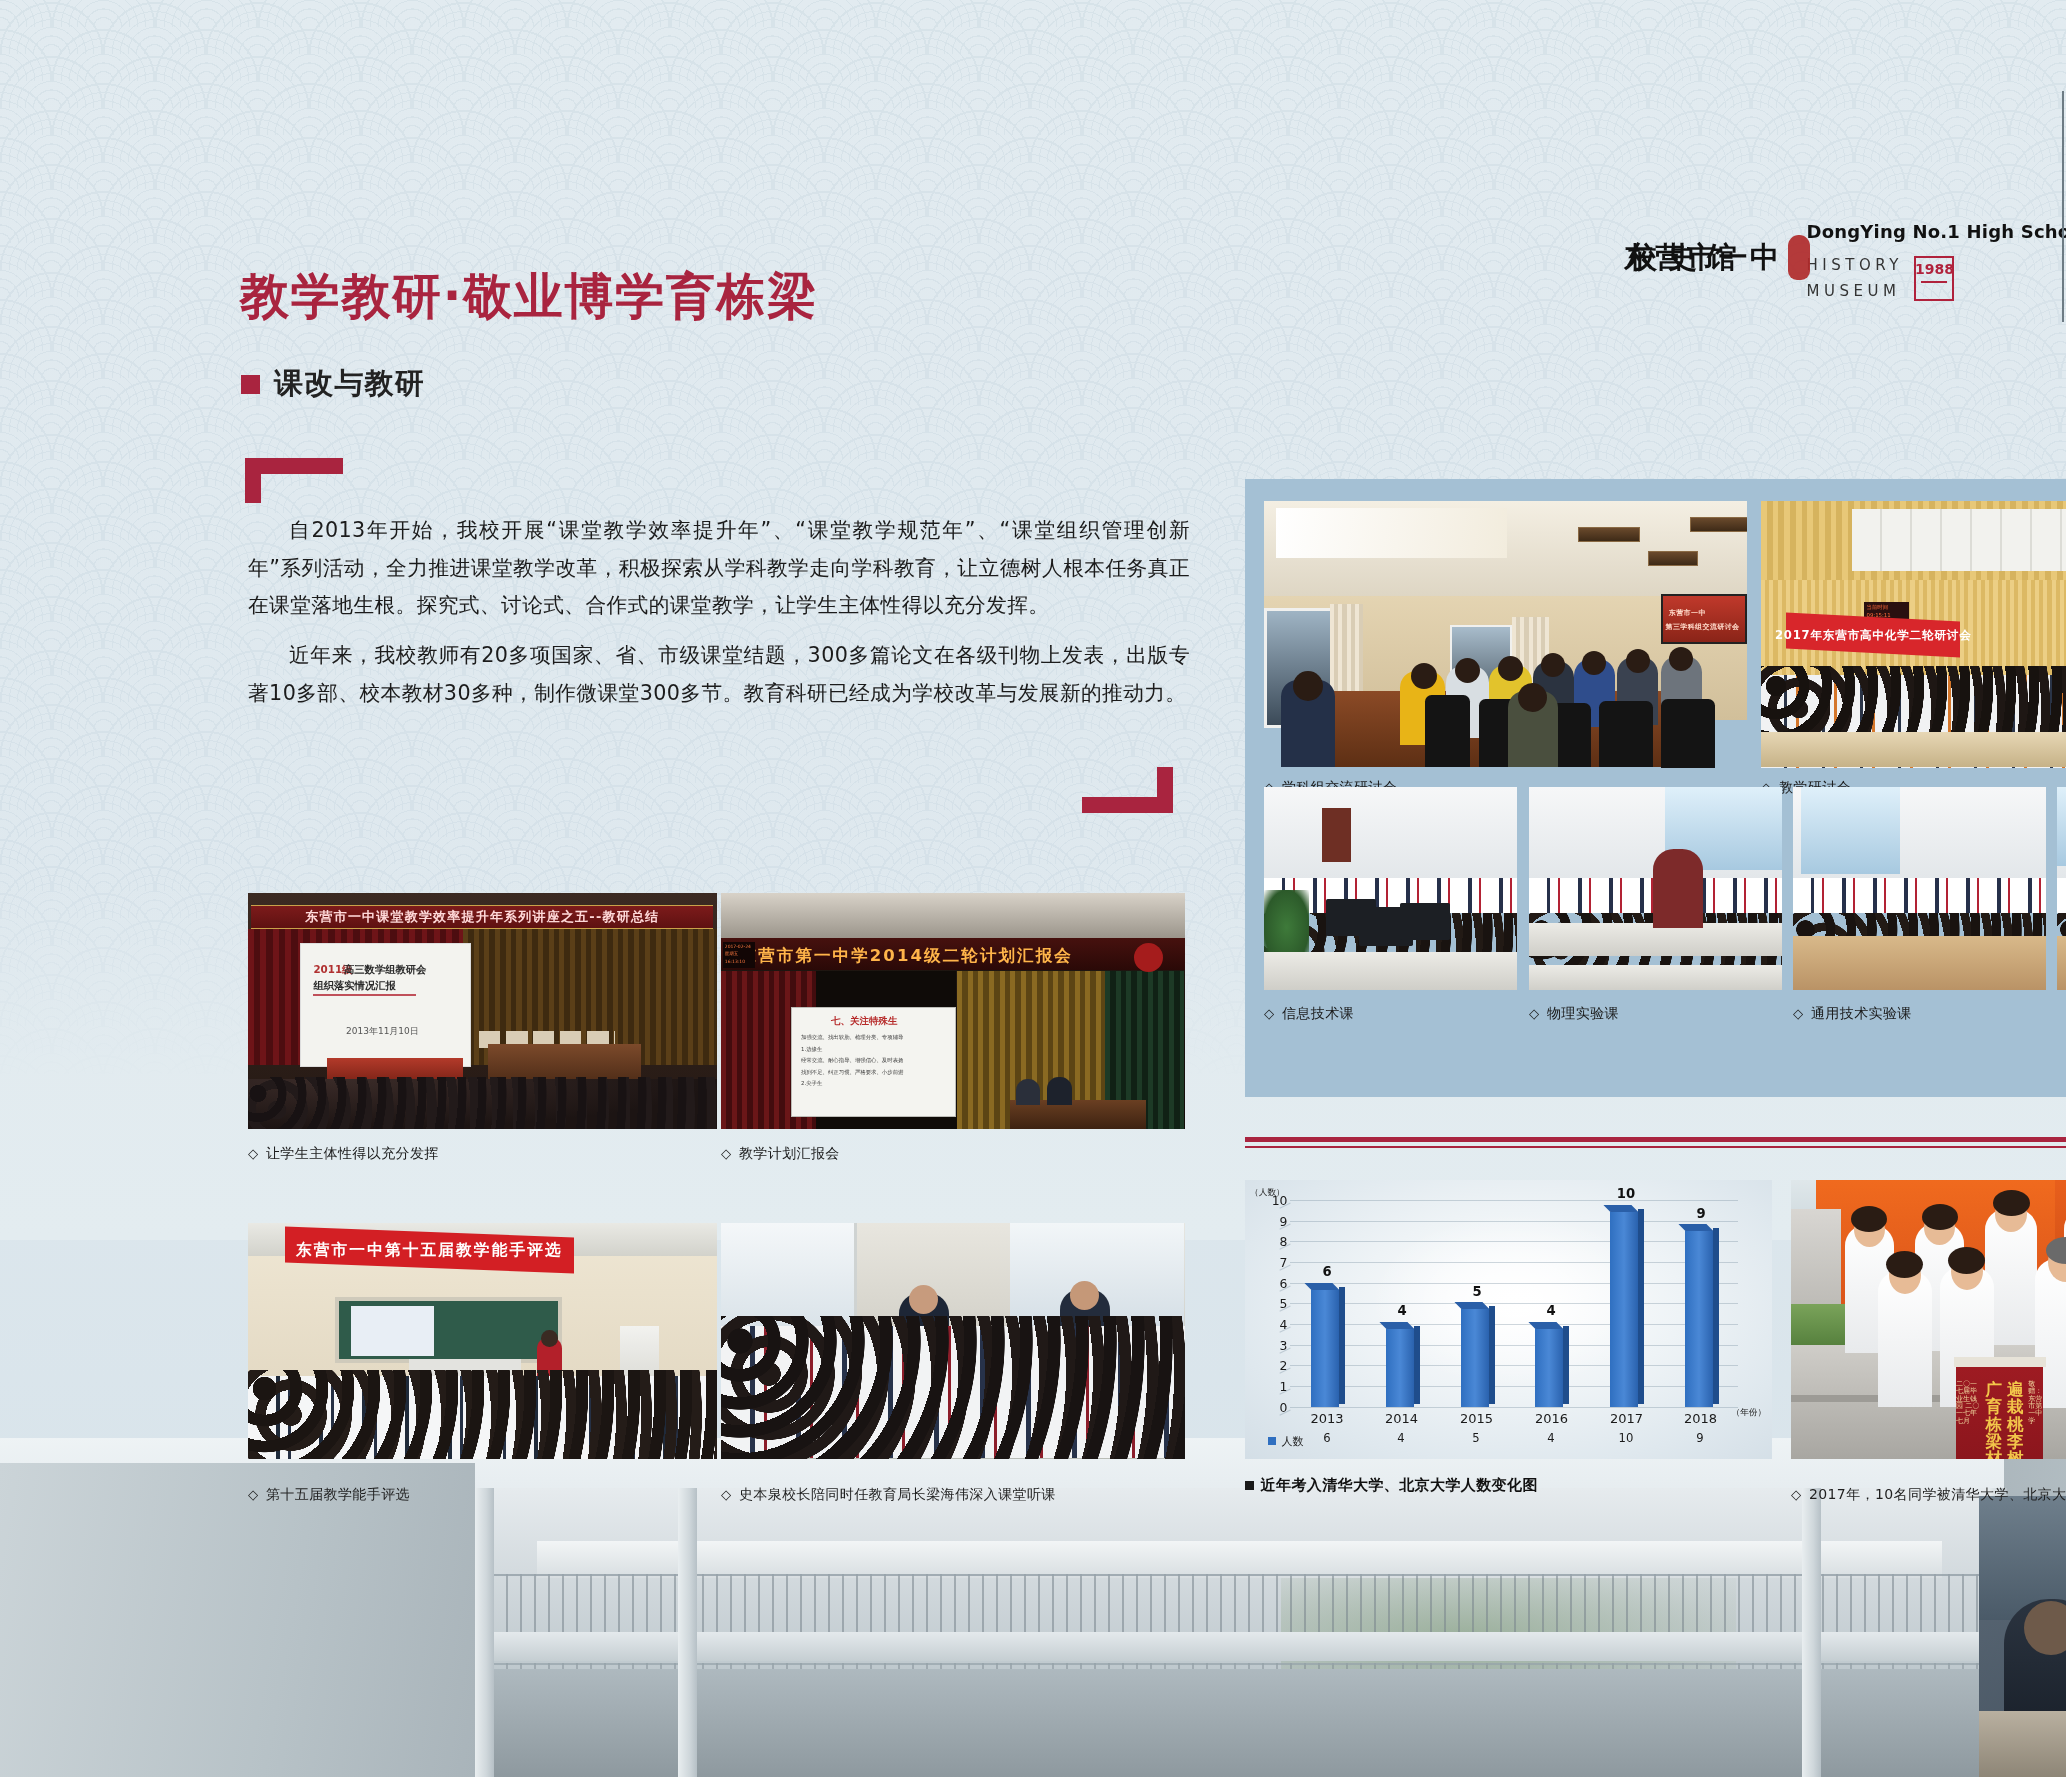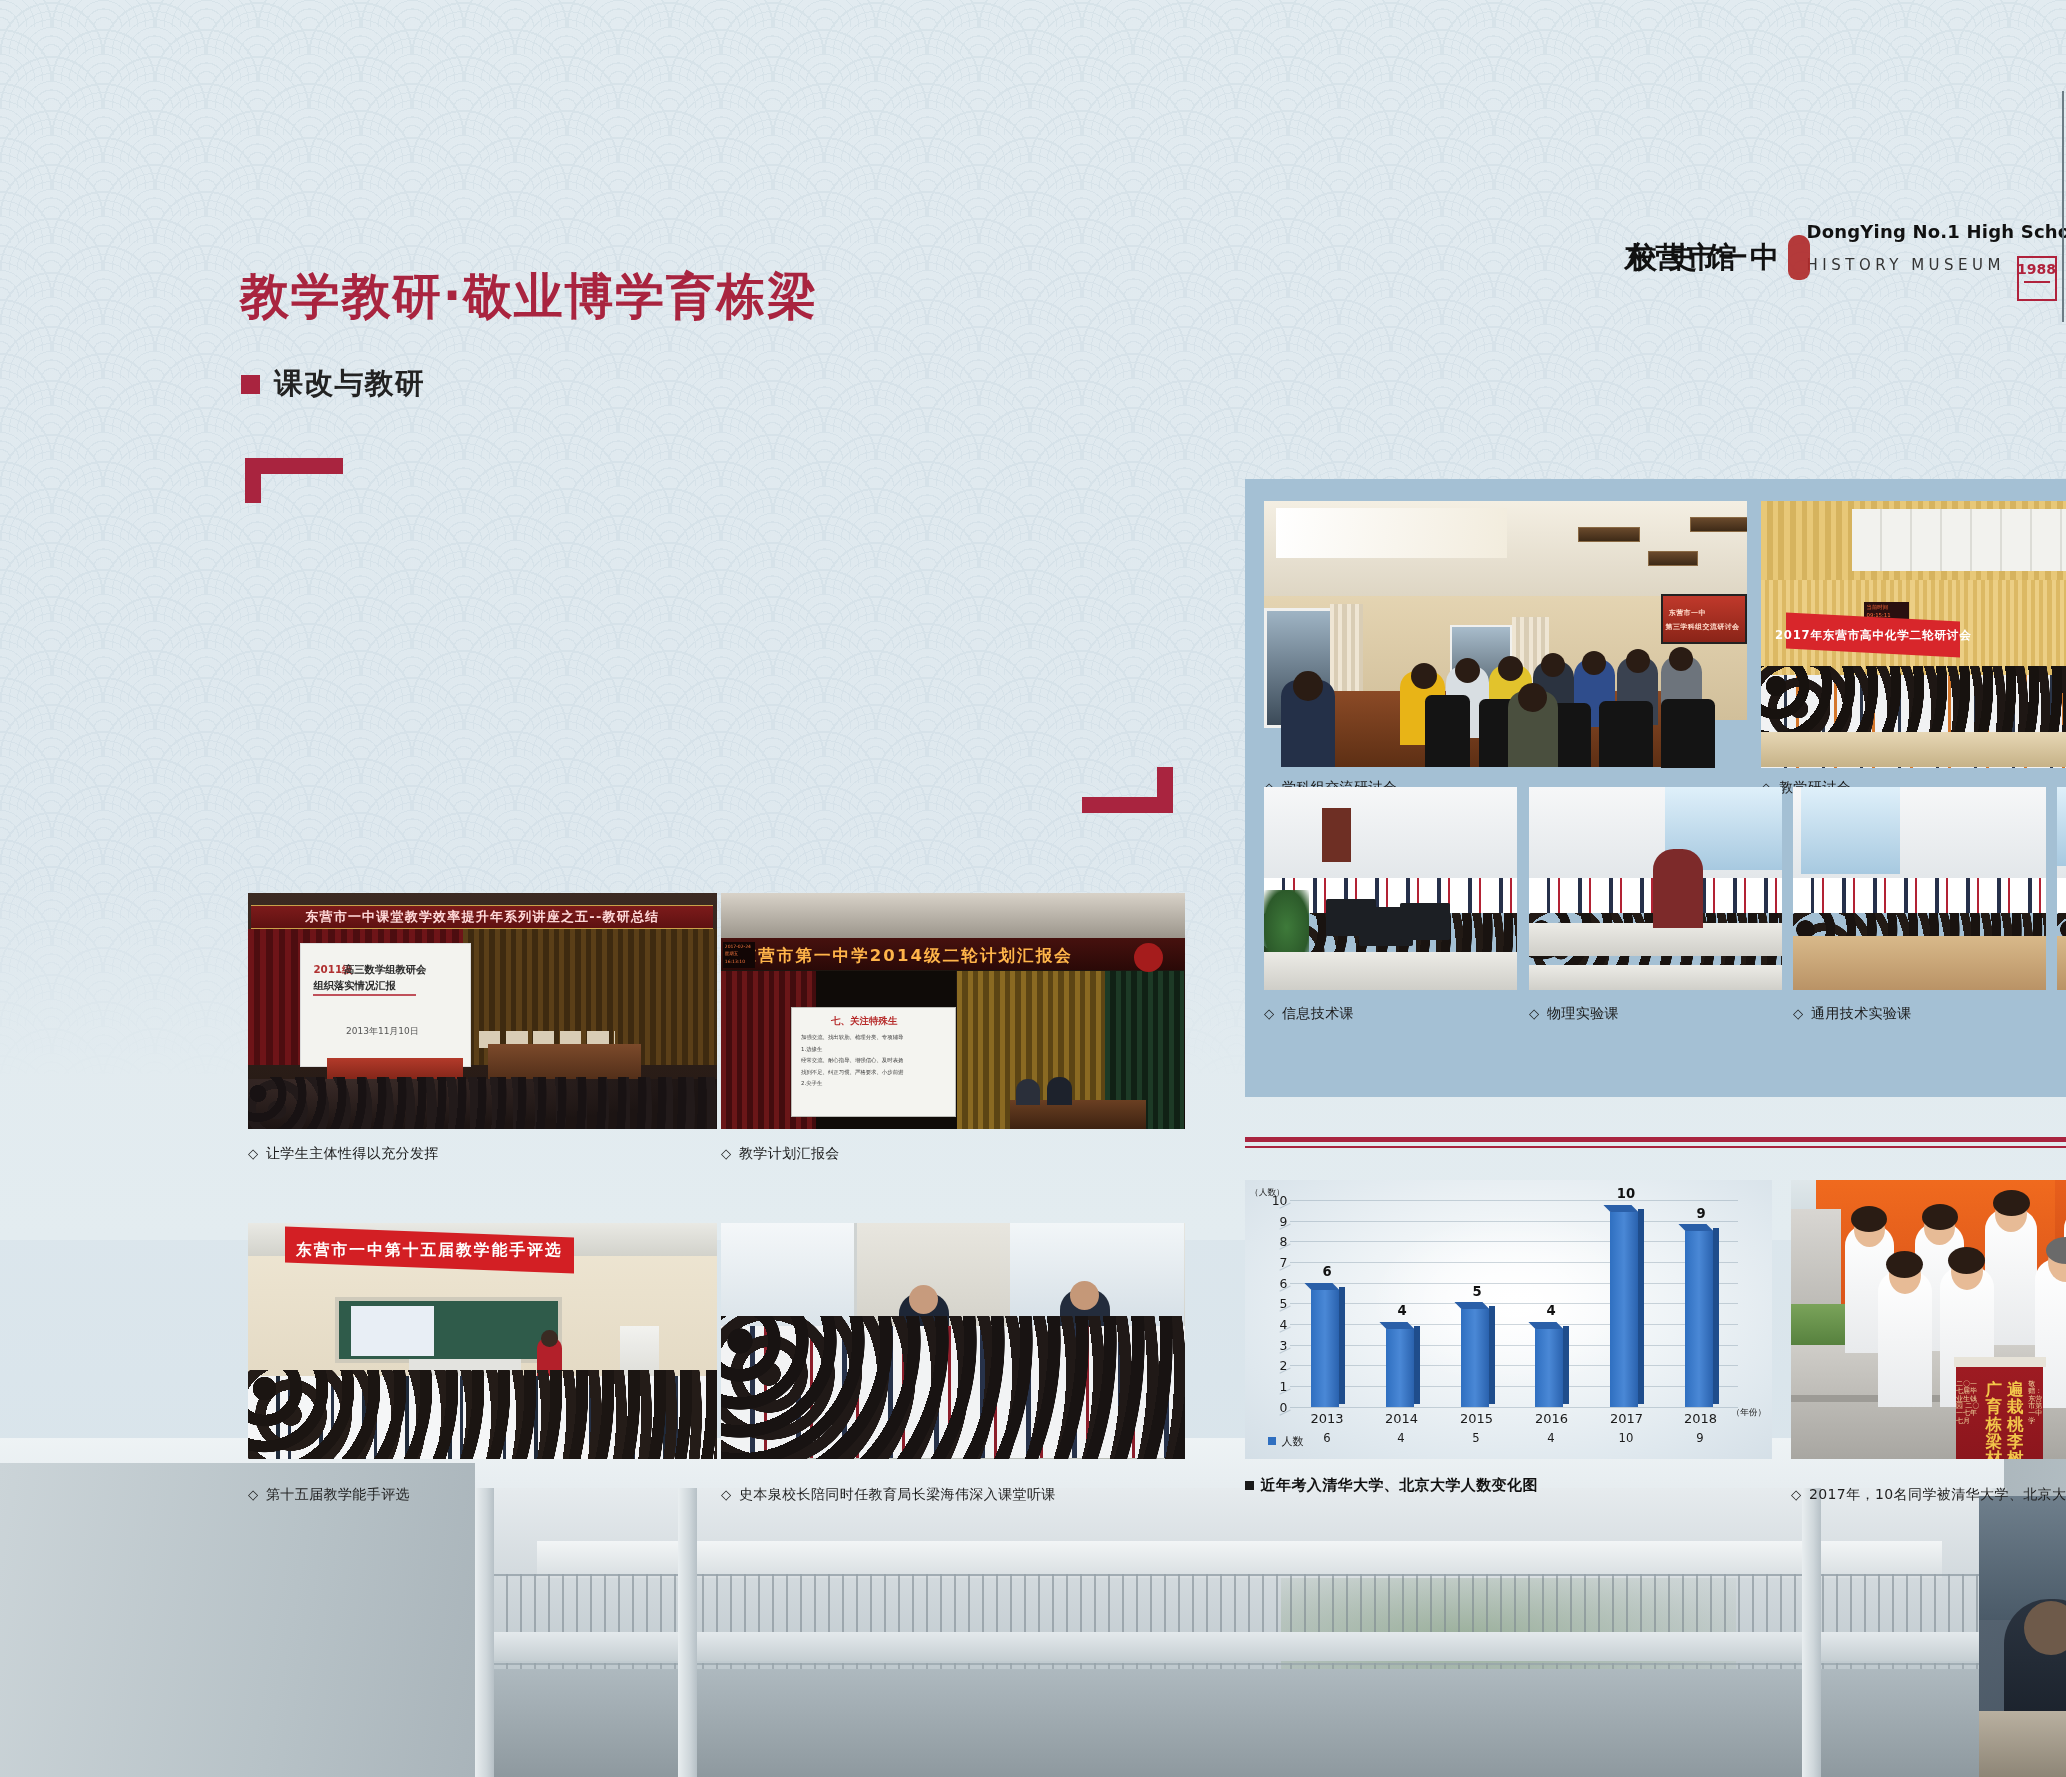--- a/index.html
+++ b/index.html
@@ -88,21 +88,21 @@
   #brand-cn { display:flex; flex-direction:column; gap:10px; align-items:flex-start; position:relative; }
   #brand-cn .l1 { font-family:"DejaVu Serif","Liberation Serif",serif; font-size:29px; font-weight:700; color:#111; letter-spacing:2.5px; }
   #brand-cn .l2 { font-family:"DejaVu Serif","Liberation Serif",serif; font-size:29px; font-weight:700; color:#111; letter-spacing:10.7px; padding-left:4.1px;}
   #brand-seal {
     position:absolute; left:164px; top:-3.3px; width:21.5px; height:45px; background:#b02a2a;
     border-radius:10.7px 10.7px 9px 9px; opacity:.92;
   }
   #brand-en { display:flex; flex-direction:column; gap:14px; padding-top:5.8px;}
   #brand-en .en1 { font-size:18px; font-weight:700; color:#111; letter-spacing:0.2px; white-space:nowrap;}
   #brand-en .en2row { display:flex; align-items:flex-start; gap:11.6px; }
-  #brand-en .en2 { display:flex; flex-direction:row; gap:8.3px; }
+  #brand-en .en2 { display:flex; flex-direction:column; gap:8.3px; }
   #brand-en .en2 span { font-size:15px; color:#333; letter-spacing:4.5px; }
   #year-badge {
     width:40px; height:45px; border:2.1px solid #b0223c; display:flex;
     flex-direction:column; align-items:center; justify-content:flex-start; padding-top:3.3px;
   }
   #year-badge .y { font-size:14px; font-weight:800; color:#b0223c; letter-spacing:0; }
   #year-badge .bar { width:26px; height:2.1px; background:#b0223c; margin-top:4.1px; }
 
   #brand-divider { position:absolute; left:2062px; top:91px; width:1.7px; height:231px; background:#6d7b84; }
 
@@ -412,20 +412,24 @@
       </div>
     </div>
 
     <div id="brand-divider"></div>
 
   </div>
 
   <div id="bracket-tl"></div>
   <div id="bracket-br"></div>
 
+  <div id="body-copy">
+    <p>自2013年开始，我校开展“课堂教学效率提升年”、“课堂教学规范年”、“课堂组织管理创新年”系列活动，全力推进课堂教学改革，积极探索从学科教学走向学科教育，让立德树人根本任务真正在课堂落地生根。探究式、讨论式、合作式的课堂教学，让学生主体性得以充分发挥。</p>
+    <p>近年来，我校教师有20多项国家、省、市级课堂结题，300多篇论文在各级刊物上发表，出版专著10多部、校本教材30多种，制作微课堂300多节。教育科研已经成为学校改革与发展新的推动力。</p>
+  </div>
 
   <div class="pcard" id="ph-lecture1">
     <div class="frame">
       <div class="lh lh-wall"></div>
       <div class="lh lh-curtain"></div>
       <div class="lh lh-curtain-r"></div>
       <div class="lh lh-screen">
         <div class="t1">2011级</div>
         <div class="t2">高三数学组教研会</div>
         <div class="t3">组织落实情况汇报</div>

